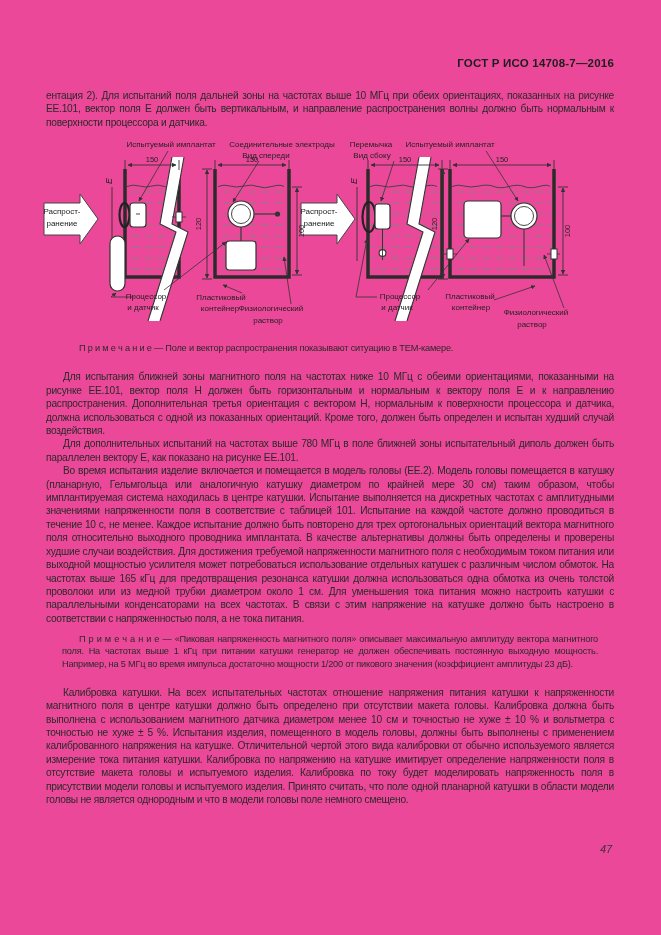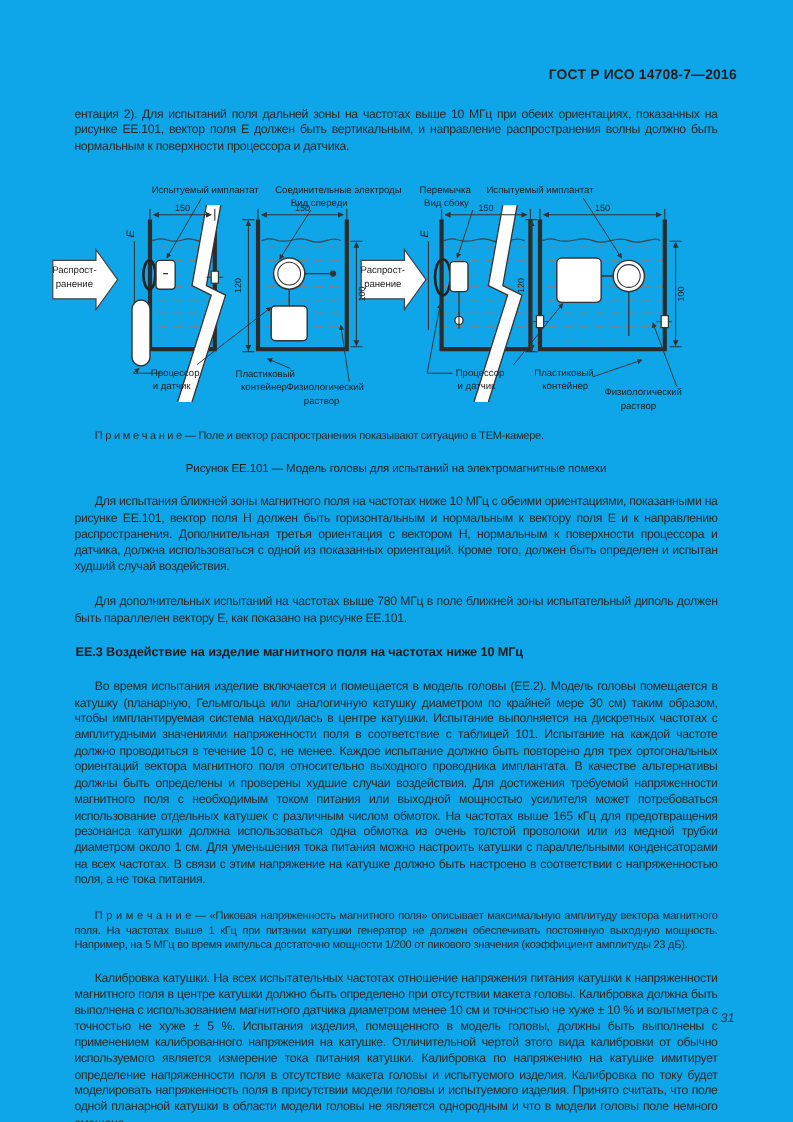--- a/index.html
+++ b/index.html
@@ -1,26 +1,26 @@
 <!DOCTYPE html>
 <html lang="ru"><head>
 <meta charset="utf-8">
 <style>
   html,body{margin:0;padding:0;background:#e8e8e8;}
   .page{
-    width:661px;height:935px;background:#0ea5e9;position:relative;overflow:hidden;
+    width:661px;height:935px;background:#ec4899;position:relative;overflow:hidden;
     font-family:"Liberation Sans",sans-serif;color:#222;margin:0 auto;
   }
   .content{padding:57px 47px 0 46px;}
   .doc-header{
     text-align:right;font-weight:bold;font-size:11.5px;letter-spacing:.2px;
     margin:0 0 20px 0;color:#1d1d1d;
   }
   p.body{
-    margin:16px;font-size:10.2px;line-height:13.4px;text-align:justify;
+    margin:0;font-size:10.2px;line-height:13.4px;text-align:justify;
     letter-spacing:-0.25px;color:#2a2a2a;
   }
   p.ind{text-indent:17px;}
   .note{
     margin:16px;font-size:9.2px;line-height:12.2px;text-align:justify;
     letter-spacing:-0.2px;text-indent:17px;color:#2a2a2a;
   }
   .note-fig{margin-top:5px;}
   .caption{
     text-align:center;font-size:9.6px;letter-spacing:-0.1px;
@@ -239,29 +239,27 @@
         <text x="397" y="311" font-size="8" text-anchor="middle">и датчик</text>
         <text x="470" y="300" font-size="8" text-anchor="middle">Пластиковый</text>
         <text x="471" y="311" font-size="8" text-anchor="middle">контейнер</text>
         <text x="536" y="316" font-size="8" text-anchor="middle">Физиологический</text>
         <text x="532" y="328" font-size="8" text-anchor="middle">раствор</text>
       </svg>
     </div>
 
     <p class="note note-fig">П р и м е ч а н и е  — Поле и вектор распространения показывают ситуацию в ТЕМ-камере.</p>
 
-    <div class="caption">Рисунок ЕЕ.101 — Модель головы для испытаний на электромагнитные помехи</div>
 
     <p class="body ind">Для испытания ближней зоны магнитного поля на частотах ниже 10 МГц с обеими ориентациями, показанными на рисунке ЕЕ.101, вектор поля Н должен быть горизонтальным и нормальным к вектору поля Е и к направлению распространения. Дополнительная третья ориентация с вектором Н, нормальным к поверхности процессора и датчика, должна использоваться с одной из показанных ориентаций. Кроме того, должен быть определен и испытан худший случай воздействия.</p>
     <p class="body ind">Для дополнительных испытаний на частотах выше 780 МГц в поле ближней зоны испытательный диполь должен быть параллелен вектору Е, как показано на рисунке ЕЕ.101.</p>
 
-    <div class="heading">ЕЕ.3 Воздействие на изделие магнитного поля на частотах ниже 10 МГц</div>
 
     <p class="body ind">Во время испытания изделие включается и помещается в модель головы (ЕЕ.2). Модель головы помещается в катушку (планарную, Гельмгольца или аналогичную катушку диаметром по крайней мере 30 см) таким образом, чтобы имплантируемая система находилась в центре катушки. Испытание выполняется на дискретных частотах с амплитудными значениями напряженности поля в соответствие с таблицей 101. Испытание на каждой частоте должно проводиться в течение 10 с, не менее. Каждое испытание должно быть повторено для трех ортогональных ориентаций вектора магнитного поля относительно выходного проводника имплантата. В качестве альтернативы должны быть определены и проверены худшие случаи воздействия. Для достижения требуемой напряженности магнитного поля с необходимым током питания или выходной мощностью усилителя может потребоваться использование отдельных катушек с различным числом обмоток. На частотах выше 165 кГц для предотвращения резонанса катушки должна использоваться одна обмотка из очень толстой проволоки или из медной трубки диаметром около 1 см. Для уменьшения тока питания можно настроить катушки с параллельными конденсаторами на всех частотах. В связи с этим напряжение на катушке должно быть настроено в соответствии с напряженностью поля, а не тока питания.</p>
 
     <p class="note mt">П р и м е ч а н и е  — «Пиковая напряженность магнитного поля» описывает максимальную амплитуду вектора магнитного поля. На частотах выше 1 кГц при питании катушки генератор не должен обеспечивать постоянную выходную мощность. Например, на 5 МГц во время импульса достаточно мощности 1/200 от пикового значения (коэффициент амплитуды 23 дБ).</p>
 
     <p class="body ind mt">Калибровка катушки. На всех испытательных частотах отношение напряжения питания катушки к напряженности магнитного поля в центре катушки должно быть определено при отсутствии макета головы. Калибровка должна быть выполнена с использованием магнитного датчика диаметром менее 10 см и точностью не хуже ± 10 % и вольтметра с точностью не хуже ± 5 %. Испытания изделия, помещенного в модель головы, должны быть выполнены с применением калиброванного напряжения на катушке. Отличительной чертой этого вида калибровки от обычно используемого является измерение тока питания катушки. Калибровка по напряжению на катушке имитирует определение напряженности поля в отсутствие макета головы и испытуемого изделия. Калибровка по току будет моделировать напряженность поля в присутствии модели головы и испытуемого изделия. Принято считать, что поле одной планарной катушки в области модели головы не является однородным и что в модели головы поле немного смещено.</p>
 
   </div>
 
-  <div class="pageno">31</div>
+  <div class="pageno">47</div>
 </div>
 
 </body></html>

